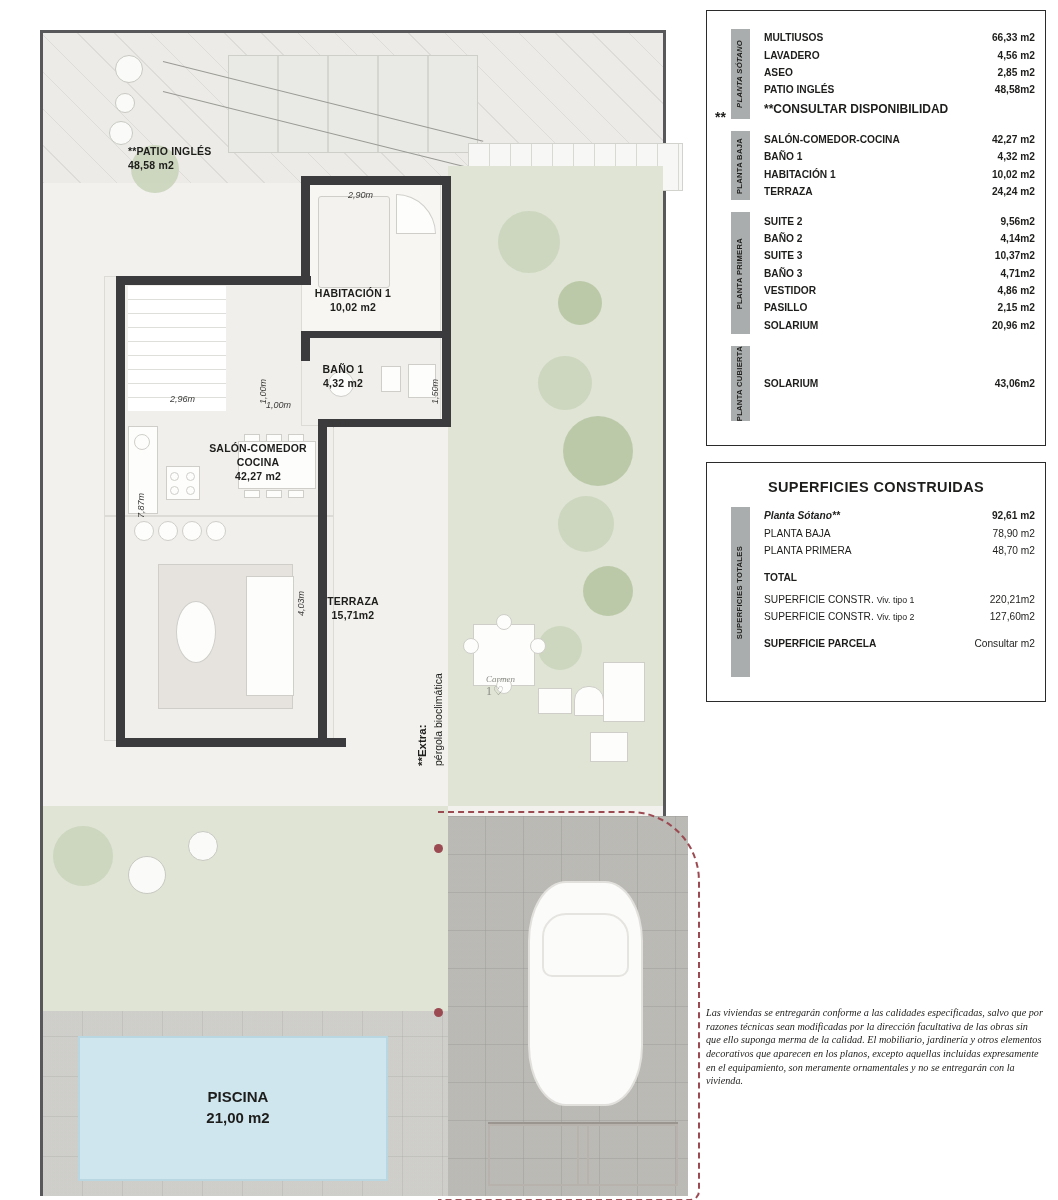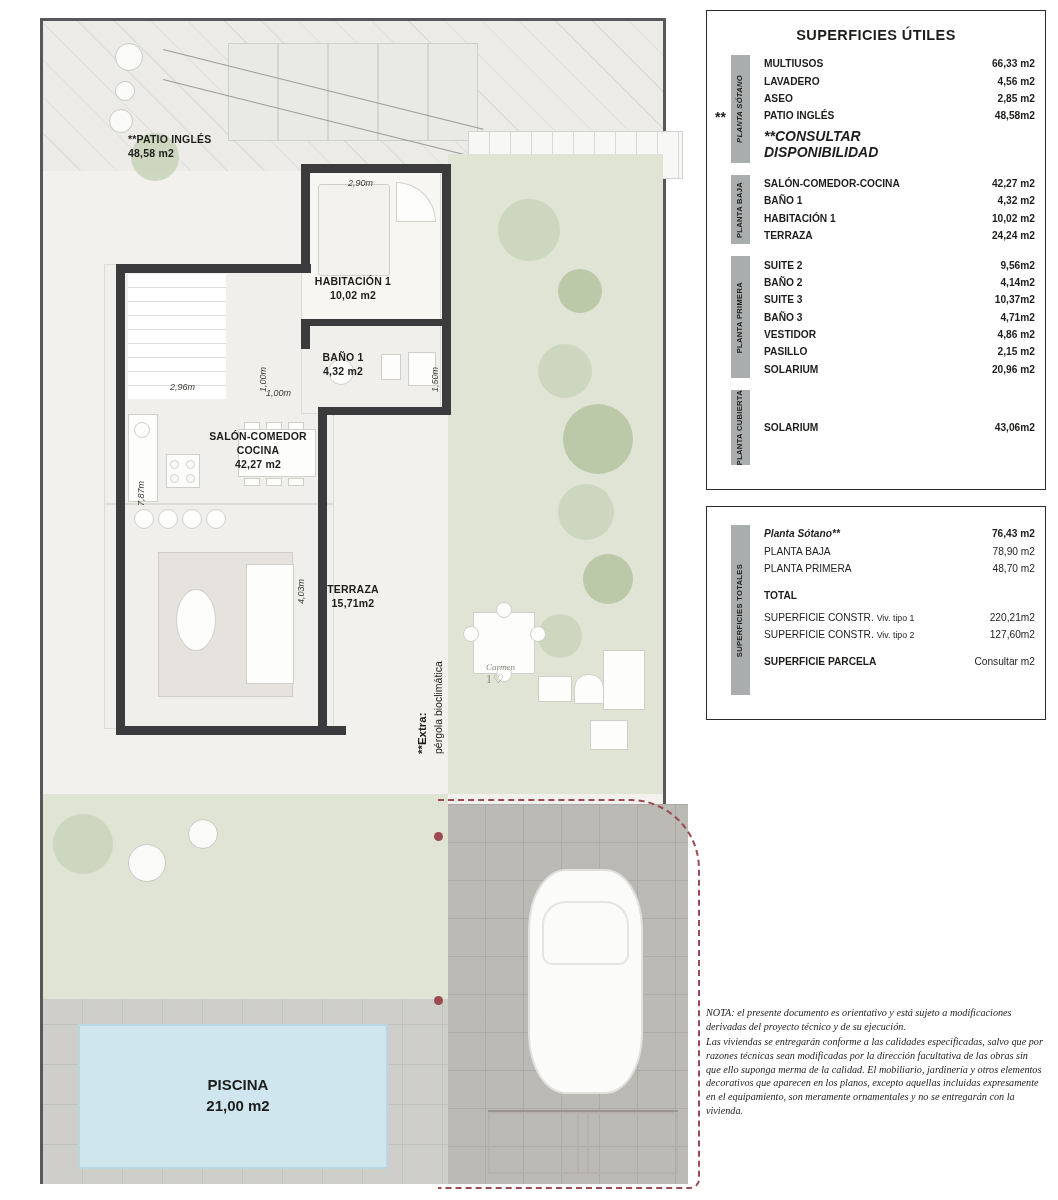--- a/index.html
+++ b/index.html
@@ -9,21 +9,21 @@
     height: 1200px;
     background: #ffffff;
     font-family: "Liberation Sans", sans-serif;
     position: relative;
     overflow: hidden;
   }
 
   
   #plan {
     position: absolute;
-    left: 18px; top: 14px;
+    left: 18px; top: 26px;
     width: 670px; height: 1174px;
     background: #ffffff;
   }
   .plan-border {
     position: absolute;
     left: 22px; top: 4px;
     width: 626px; height: 1166px;
     border: 3px solid #58585a;
     background: #f2f1ee;
   }
@@ -186,21 +186,21 @@
     line-height:1.15;
   }
   .grp-tab.italic span{ font-style:italic; }
   .rows { flex:1; padding-left:14px; }
   .row {
     display:flex; justify-content:space-between; align-items:baseline;
     font-size:10.2px; color:#1d1d1b; padding:3.2px 0;
   }
   .row .nm { font-weight:700; }
   .row .vl { font-weight:700; text-align:right; min-width:78px; }
-  .row.note .nm{ font-weight:700; font-style:italic; font-size:14px; }
+  .row.note .nm{ font-weight:700; font-size:12px; }
   .row.light .nm{ font-weight:400; }
   .row .nm small{ font-weight:400; font-size:8.8px; }
   .row .nm em{ font-style:italic; font-weight:700; }
   .asterisk {
     position:absolute; font-weight:700; font-size:14px; color:#1d1d1b;
   }
   .spacer { height:9px; }
 
   #built { margin-top:16px; }
   #built .row .vl{ min-width:92px; }
@@ -381,21 +381,20 @@
     <div class="leaf" style="right:0; border-right:none; border-left:2px solid #b7b3ac;"></div>
   </div>
   <div class="dashed-access"></div>
   <div class="dot" style="left:416px; top:818px;"></div>
   <div class="dot" style="left:416px; top:982px;"></div>
 </div>
 
 <div id="right">
 
   <div class="card" id="utiles" style="position:relative;">
-    <h2>SUPERFICIES ÚTILES</h2>
 
     <div class="asterisk" style="left:8px; top:98px;">**</div>
 
     <div class="grp" style="margin-left:24px;">
       <div class="grp-tab italic">
         <span>PLANTA SÓTANO</span>
       </div>
       <div class="rows">
         <div class="row">
           <span class="nm">MULTIUSOS</span>
@@ -488,28 +487,29 @@
         <div class="row" style="width:100%;">
           <span class="nm">SOLARIUM</span>
           <span class="vl">43,06m2</span>
         </div>
       </div>
     </div>
 
   </div>
 
   <div class="card" id="built">
+    <h2>SUPERFICIES CONSTRUIDAS</h2>
     <div class="grp" style="margin-left:24px;">
       <div class="grp-tab" style="min-height:170px;">
         <span>SUPERFICIES TOTALES</span>
       </div>
       <div class="rows">
         <div class="row">
           <span class="nm" style="font-style:italic;"><span>Planta Sótano</span><span>**</span></span>
-          <span class="vl">76,43 m2</span>
+          <span class="vl">92,61 m2</span>
         </div>
         <div class="row light">
           <span class="nm">PLANTA BAJA</span>
           <span class="vl" style="font-weight:400;">78,90 m2</span>
         </div>
         <div class="row light">
           <span class="nm">PLANTA PRIMERA</span>
           <span class="vl" style="font-weight:400;">48,70 m2</span>
         </div>
         <div class="spacer"></div>
@@ -530,15 +530,14 @@
         <div class="row">
           <span class="nm">SUPERFICIE PARCELA</span>
           <span class="vl" style="font-weight:400;">Consultar m2</span>
         </div>
       </div>
     </div>
   </div>
 </div>
 
 <div id="nota">
-  <p>NOTA:  el presente documento es orientativo y está sujeto a modificaciones derivadas del proyecto técnico y de su ejecución.</p>
   <p>Las viviendas se entregarán conforme a las calidades especificadas, salvo que por razones técnicas sean modificadas por la dirección facultativa de las obras sin que ello suponga merma de la calidad. El mobiliario, jardinería y otros elementos decorativos que aparecen en los planos, excepto aquellas incluidas expresamente en el equipamiento, son meramente ornamentales y no se entregarán con la vivienda.</p>
 </div>
 
 </body></html>

